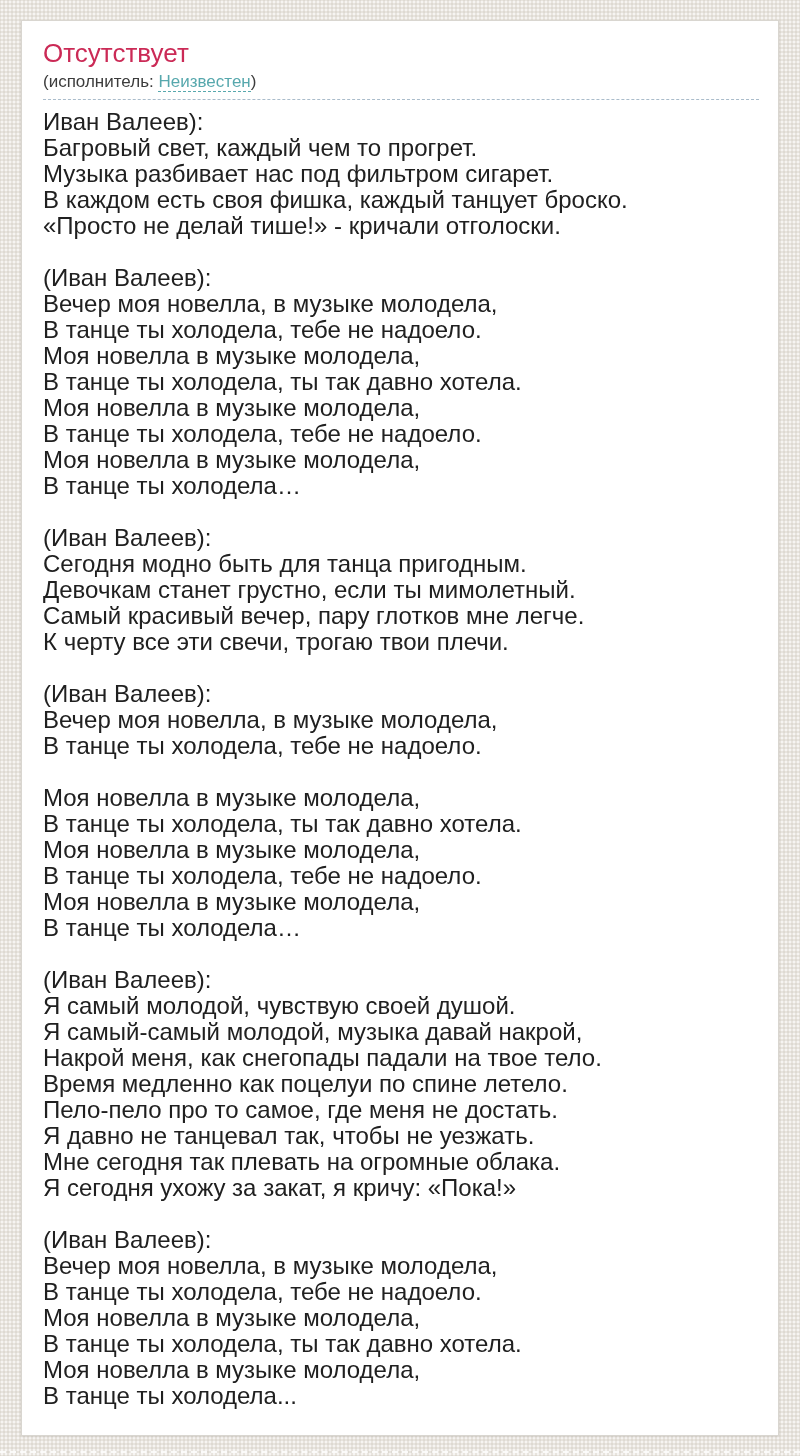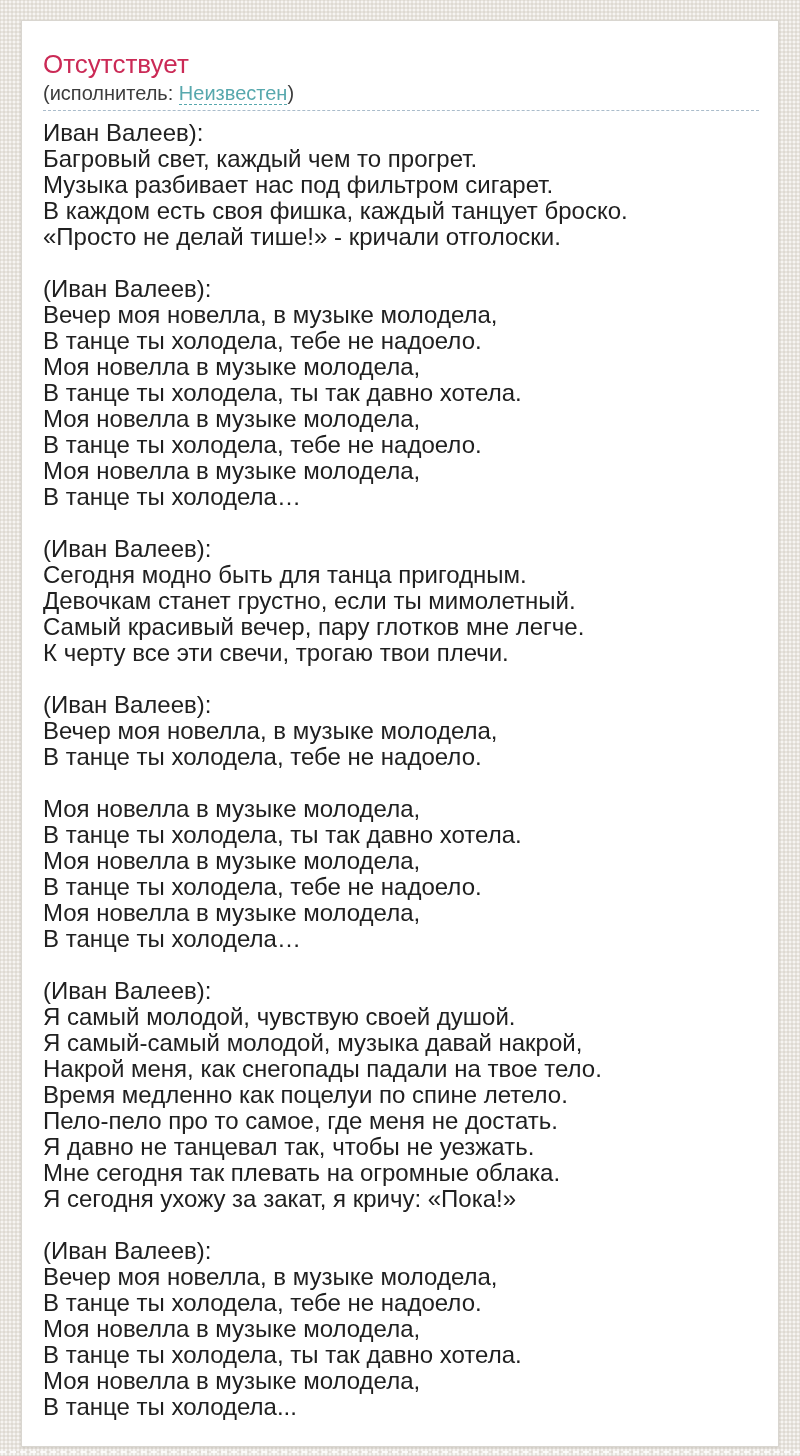--- a/index.html
+++ b/index.html
@@ -23,31 +23,31 @@
   }
   .card {
     position: absolute;
     left: 21px;
     top: 20px;
     width: 758px;
     box-sizing: border-box;
     background: var(--card-bg, #ffffff);
     border: 1px solid #d9d6d0;
     box-shadow: 0 1px 2px rgba(0,0,0,0.08);
-    padding: 27px 19px 26px 21px;
+    padding: 16px 19px 26px 21px;
   }
   .title {
     margin: 0;
     font-size: 26px;
     font-weight: 400;
     line-height: 1.25;
     color: var(--title-color, #cb2a56);
   }
   .artist {
-    font-size: 20px;
+    font-size: 17px;
     line-height: 20px;
     color: #3c3c3c;
     padding: 2px 0 7px 0;
     border-bottom: 1px dashed var(--divider-color, #aabccb);
   }
   .artist-link {
     color: var(--link-color, #57a8ad);
     text-decoration: none;
     border-bottom: 1px dashed var(--link-color, #57a8ad);
     cursor: pointer;

